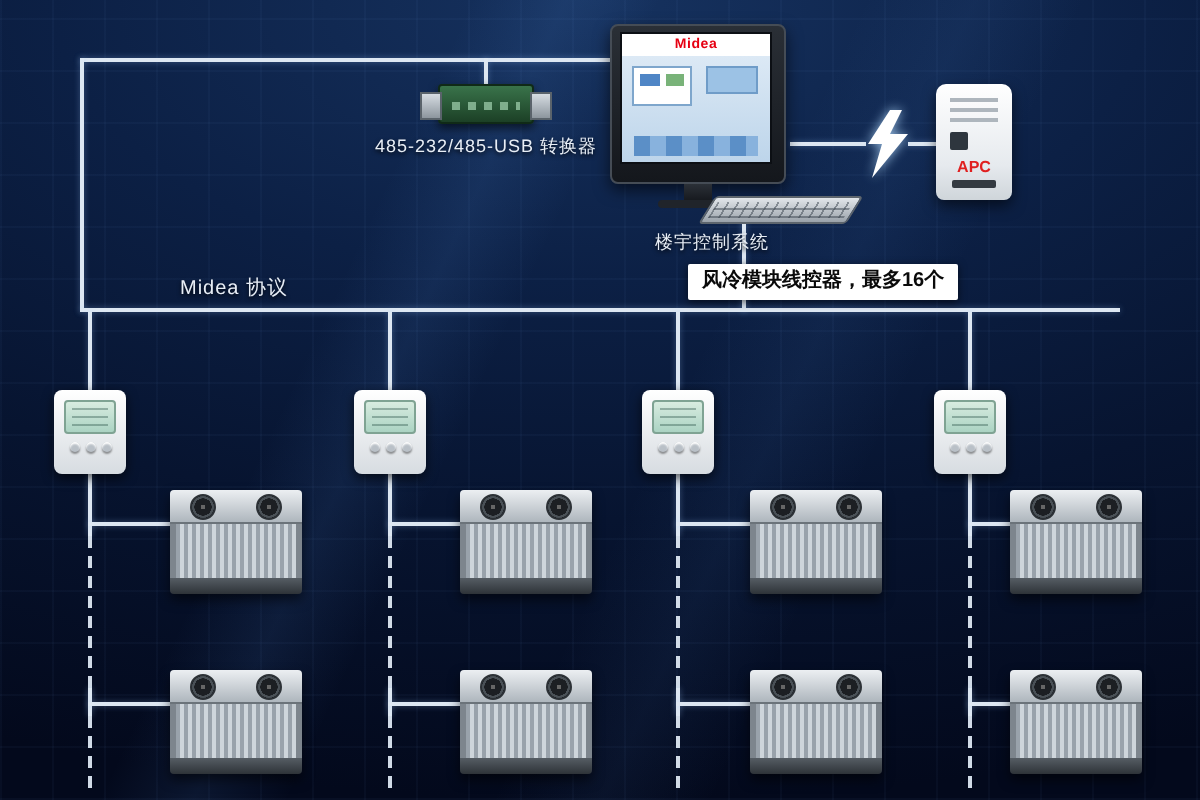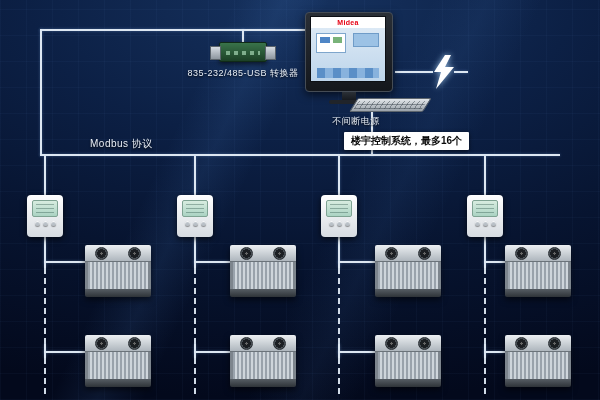--- a/index.html
+++ b/index.html
@@ -104,49 +104,55 @@
   <div class="wire v" style="left:484px;top:237px;height:31px"></div>
   <div class="dash" style="left:484px;top:268px;height:76px"></div>
   <div class="wire v" style="left:484px;top:344px;height:14px"></div>
   <div class="dash" style="left:484px;top:358px;height:36px"></div>
   <div class="wire h" style="left:484px;top:261px;width:21px"></div>
   <div class="wire h" style="left:484px;top:351px;width:21px"></div>
 
   <div class="converter">
     <div class="conv-stripe"></div>
   </div>
-  <div class="label center" style="left:163px;top:67px;width:160px;font-size:9px">835-232/485-USB 转换器</div>
+  <div class="label center" style="left:163px;top:67px;width:160px;font-size:9px">485-232/485-USB 转换器</div>
 
   <div class="monitor">
     <div class="bezel"></div>
     <div class="screen">
       <div class="scr-top">
         <span class="brand-midea">Midea</span>
       </div>
       <div class="scr-main">
         <i class="p1"></i>
         <i class="p2"></i>
         <i class="p3"></i>
         <i class="p4"></i>
         <i class="p5"></i>
       </div>
     </div>
     <div class="stand"></div>
     <div class="stand-base"></div>
   </div>
   <div class="keyboard"></div>
-  <div class="label center" style="left:306px;top:115px;width:100px;font-size:9px">不间断电源</div>
+  <div class="label center" style="left:306px;top:115px;width:100px;font-size:9px">楼宇控制系统</div>
 
   <svg class="bolt" width="24" height="34" viewBox="0 0 24 34">
     <polygon points="14,0 3,17 10,17 5,34 23,12 14,12 20,0" fill="#ffffff"></polygon>
   </svg>
 
-
-  <div class="label" style="left:90px;top:137px">Modbus 协议</div>
-  <div class="note" style="left:344px;top:132px">楼宇控制系统，最多16个</div>
+  <div class="ups">
+    <div class="ups-vent"></div>
+    <div class="ups-panel"></div>
+    <div class="ups-brand">APC</div>
+    <div class="ups-slot"></div>
+  </div>
+
+  <div class="label" style="left:90px;top:137px">Midea 协议</div>
+  <div class="note" style="left:344px;top:132px">风冷模块线控器，最多16个</div>
 
   <div class="controller" style="left:27px;top:195px">
     <div class="lcd"></div>
     <div class="cbtns">
         <span></span>
         <span></span>
         <span></span>
       </div>
   </div>
   <div class="controller" style="left:177px;top:195px">

